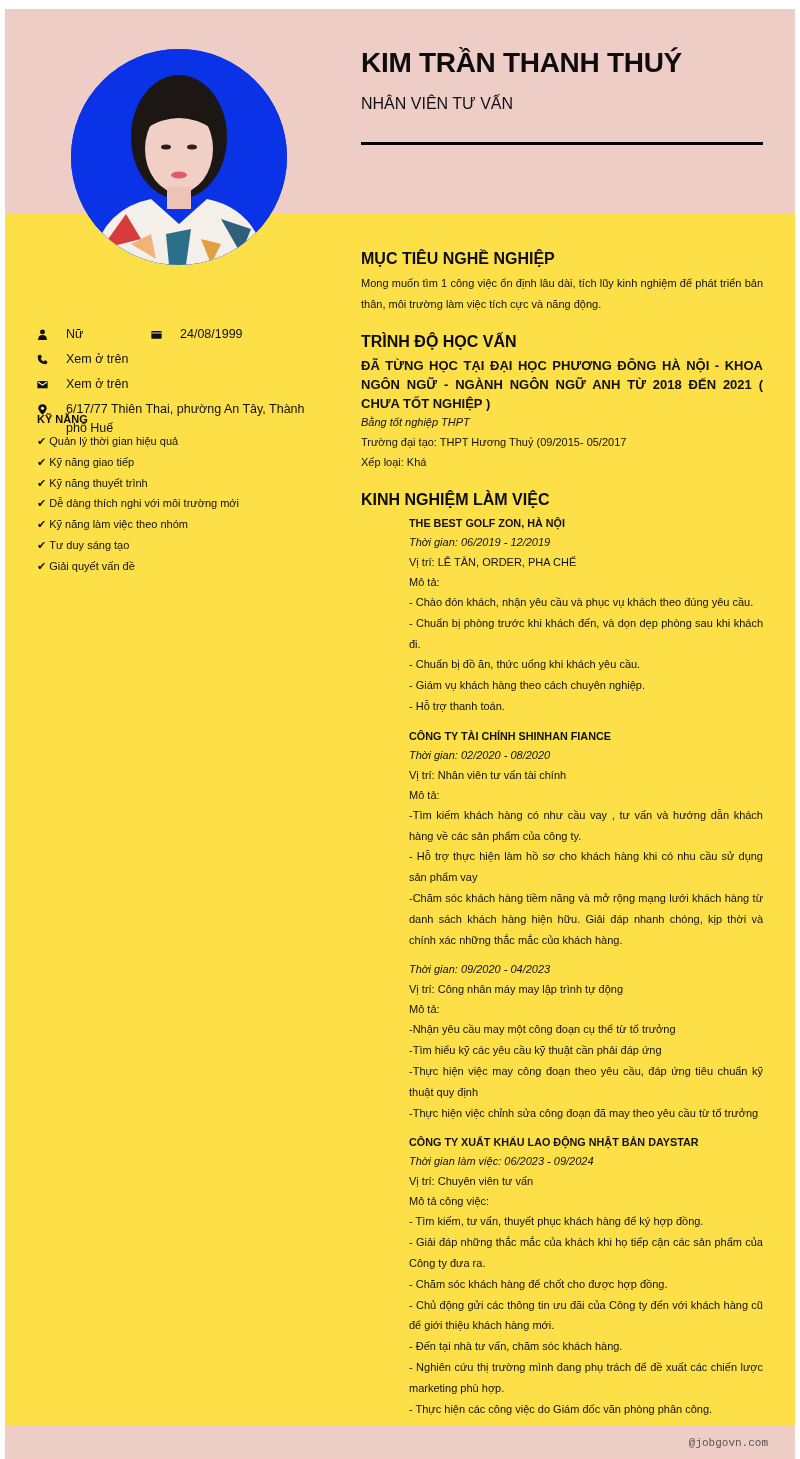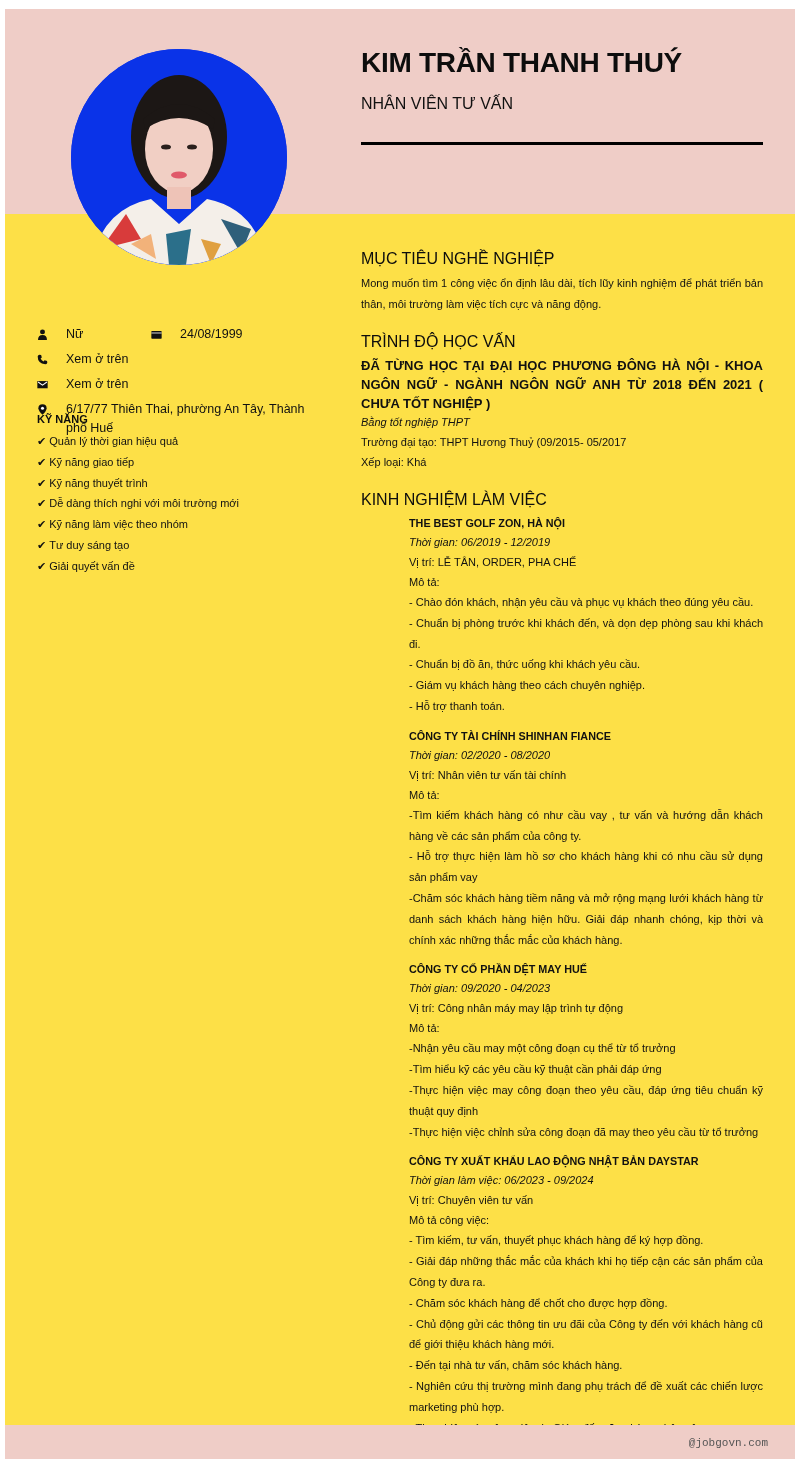--- a/index.html
+++ b/index.html
@@ -116,21 +116,21 @@
     
     .main {
       position: absolute;
       left: 356px; top: 238px;
       width: 402px;
       font-size: 11px;
       color: #111111;
     }
     .section-h {
       font-size: 16px;
-      font-weight: normal;
+      font-weight: bold;
       color: #0d0d0d;
       line-height: 24px;
       margin-bottom: 2px;
     }
     .p {
       line-height: 20.5px;
       text-align: justify;
     }
     .section { margin-bottom: 16px; }
     .edu-school {
@@ -277,21 +277,20 @@
         <div class="company">CÔNG TY TÀI CHÍNH SHINHAN FIANCE</div>
         <div class="italic">Thời gian: 02/2020 - 08/2020</div>
         <div class="line">Vị trí: Nhân viên tư vấn tài chính</div>
         <div class="line">Mô tả:</div>
         <div class="bullet">-Tìm kiếm khách hàng có như cầu vay , tư vấn và hướng dẫn khách hàng về các sản phẩm của công ty.</div>
         <div class="bullet">- Hỗ trợ thực hiện làm hồ sơ cho khách hàng khi có nhu cầu sử dụng sản phẩm vay</div>
         <div class="bullet">-Chăm sóc khách hàng tiềm năng và mở rộng mạng lưới khách hàng từ danh sách khách hàng hiện hữu. Giải đáp nhanh chóng, kịp thời và chính xác những thắc mắc củɑ khách hàng.</div>
       </div>
 
       <div class="job">
-        <div class="company">CÔNG TY CỐ PHẦN DỆT MAY HUẾ</div>
         <div class="italic">Thời gian: 09/2020 - 04/2023</div>
         <div class="line">Vị trí: Công nhân máy may lập trình tự động</div>
         <div class="line">Mô tả:</div>
         <div class="bullet">-Nhận yêu cầu may một công đoạn cụ thể từ tổ trưởng</div>
         <div class="bullet">-Tìm hiểu kỹ các yêu cầu kỹ thuật cần phải đáp ứng</div>
         <div class="bullet">-Thực hiện việc may công đoạn theo yêu cầu, đáp ứng tiêu chuẩn kỹ thuật quy định</div>
         <div class="bullet">-Thực hiện việc chỉnh sửa công đoạn đã may theo yêu cầu từ tổ trưởng</div>
       </div>
 
       <div class="job">

